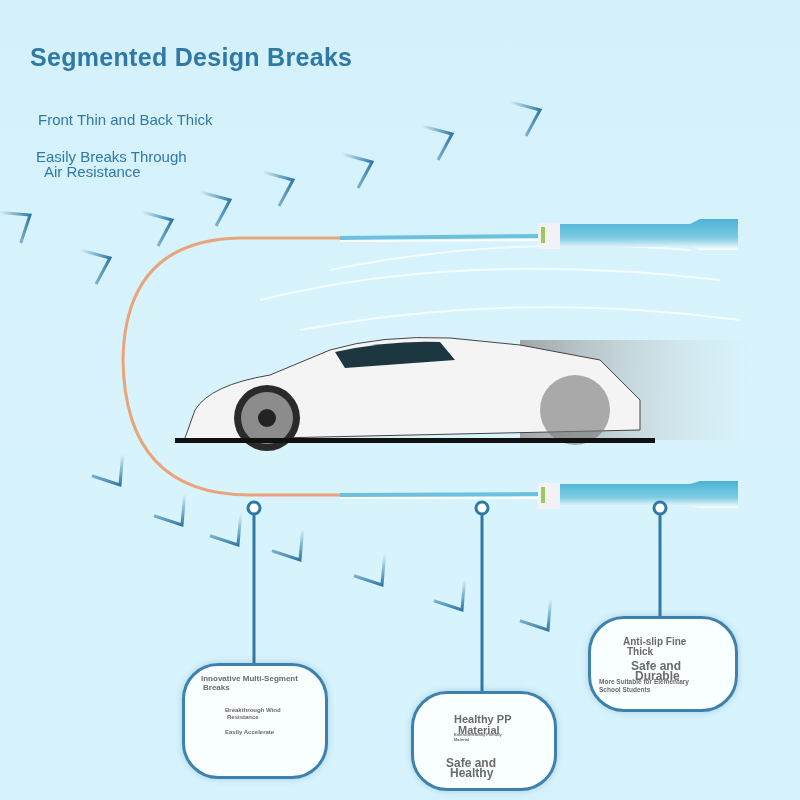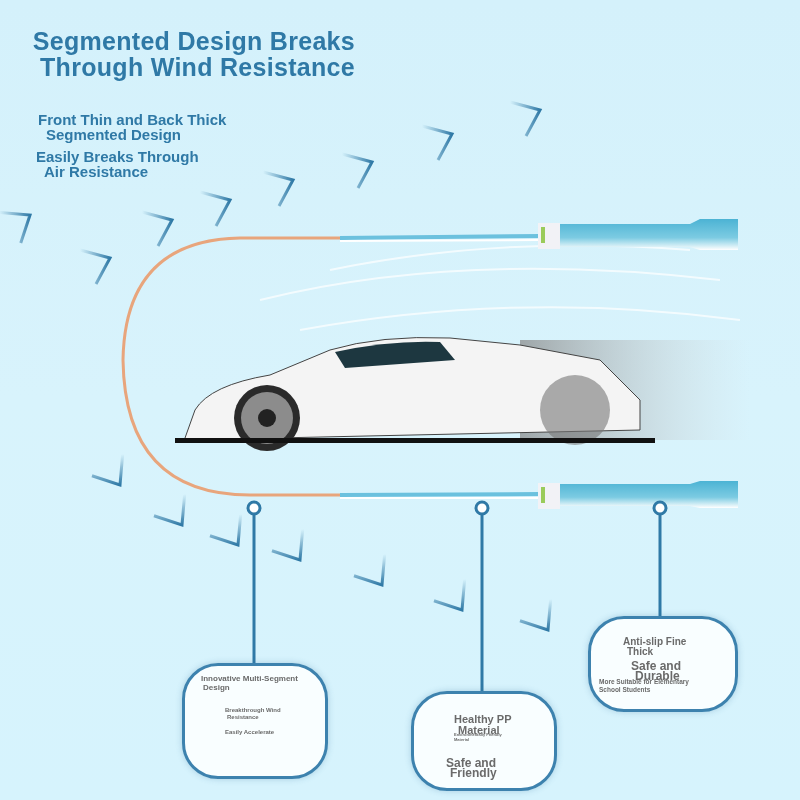--- a/index.html
+++ b/index.html
@@ -1,22 +1,22 @@
 <!DOCTYPE html>
 <html><head>
 <meta charset="utf-8">
 <style>
   html, body { margin:0; padding:0; }
   body { width:800px; height:800px; overflow:hidden; position:relative;
          background: linear-gradient(180deg,#d4f1fb 0%,#d8f3fc 50%,#d6f3fd 100%);
          font-family:"Liberation Sans", sans-serif; }
   .abs { position:absolute; }
-  .title { left:30px; top:28px; color:#2f79a6; font-weight:bold; font-size:25px; line-height:26px; letter-spacing:0.3px;text-align:right; }
+  .title { left:30px; top:44px; color:#2f79a6; font-weight:bold; font-size:25px; line-height:26px; letter-spacing:0.3px; }
   .title .l2 { padding-left:10px; }
-  .sub { color:#2f79a6; font-weight:bold; font-size:15px; line-height:15px; }
+  .sub { color:#2f79a6; font-weight:normal; font-size:15px; line-height:15px; }
   .sub .l2 { padding-left:8px; }
   svg.bg { position:absolute; left:0; top:0; }
   .box { position:absolute; background:rgba(255,255,255,0.85); border:3px solid #3d82ae; border-radius:36px; box-shadow:0 0 6px rgba(60,120,160,0.3); }
   .btxt { position:absolute; color:#6a6a6a; font-weight:bold; }
 </style>
 </head>
 <body>
 
 <svg class="bg" width="800" height="800">
   <defs>
@@ -95,56 +95,54 @@
     <line x1="482" y1="513" x2="482" y2="693"></line>
     <line x1="660" y1="513" x2="660" y2="618"></line>
     <circle cx="254" cy="508" r="6"></circle>
     <circle cx="482" cy="508" r="6"></circle>
     <circle cx="660" cy="508" r="6"></circle>
   </g>
 </svg>
 
 <div class="abs title">
   <div>Segmented Design Breaks</div>
-  <div class="l2">Through Wind Resistance</div>
 </div>
 
 <div class="abs sub" style="left:38px;top:112px;">
   <div>Front Thin and Back Thick</div>
-  <div class="l2">Segmented Design</div>
 </div>
 <div class="abs sub" style="left:36px;top:149px;">
   <div>Easily Breaks Through</div>
   <div class="l2">Air Resistance</div>
 </div>
 
 <div class="box" style="left:182px;top:663px;width:140px;height:110px;">
   <div class="btxt" style="left:16px;top:8px;font-size:8px;line-height:9px;">
     <div>Innovative Multi-Segment</div>
-    <div style="padding-left:2px">Design</div>
+    <div style="padding-left:2px">Breaks</div>
   </div>
   <div class="btxt" style="left:40px;top:41px;font-size:6px;line-height:7px;">
     <div>Breakthrough Wind</div>
     <div style="padding-left:2px">Resistance</div>
   </div>
   <div class="btxt" style="left:40px;top:63px;font-size:6px;">Easily Accelerate</div>
 </div>
 
 <div class="box" style="left:411px;top:691px;width:140px;height:94px;">
   <div class="btxt" style="left:40px;top:20px;font-size:11px;line-height:11px;">
     <div>Healthy PP</div>
     <div style="padding-left:4px">Material</div>
   </div>
   <div class="btxt" style="left:40px;top:38px;font-size:4px;line-height:5px;">
     <div>Environmentally Friendly</div>
     <div>Material</div>
   </div>
   <div class="btxt" style="left:32px;top:64px;font-size:12px;line-height:10px;">
     <div>Safe and</div>
-    <div style="padding-left:4px">Friendly</div>
+    <div style="padding-left:4px">Healthy</div>
   </div>
 </div>
 
 <div class="box" style="left:588px;top:616px;width:144px;height:90px;">
   <div class="btxt" style="left:32px;top:18px;font-size:10px;line-height:10px;">
     <div>Anti-slip Fine</div>
     <div style="padding-left:4px">Thick</div>
   </div>
   <div class="btxt" style="left:40px;top:42px;font-size:12px;line-height:10px;">
     <div>Safe and</div>

